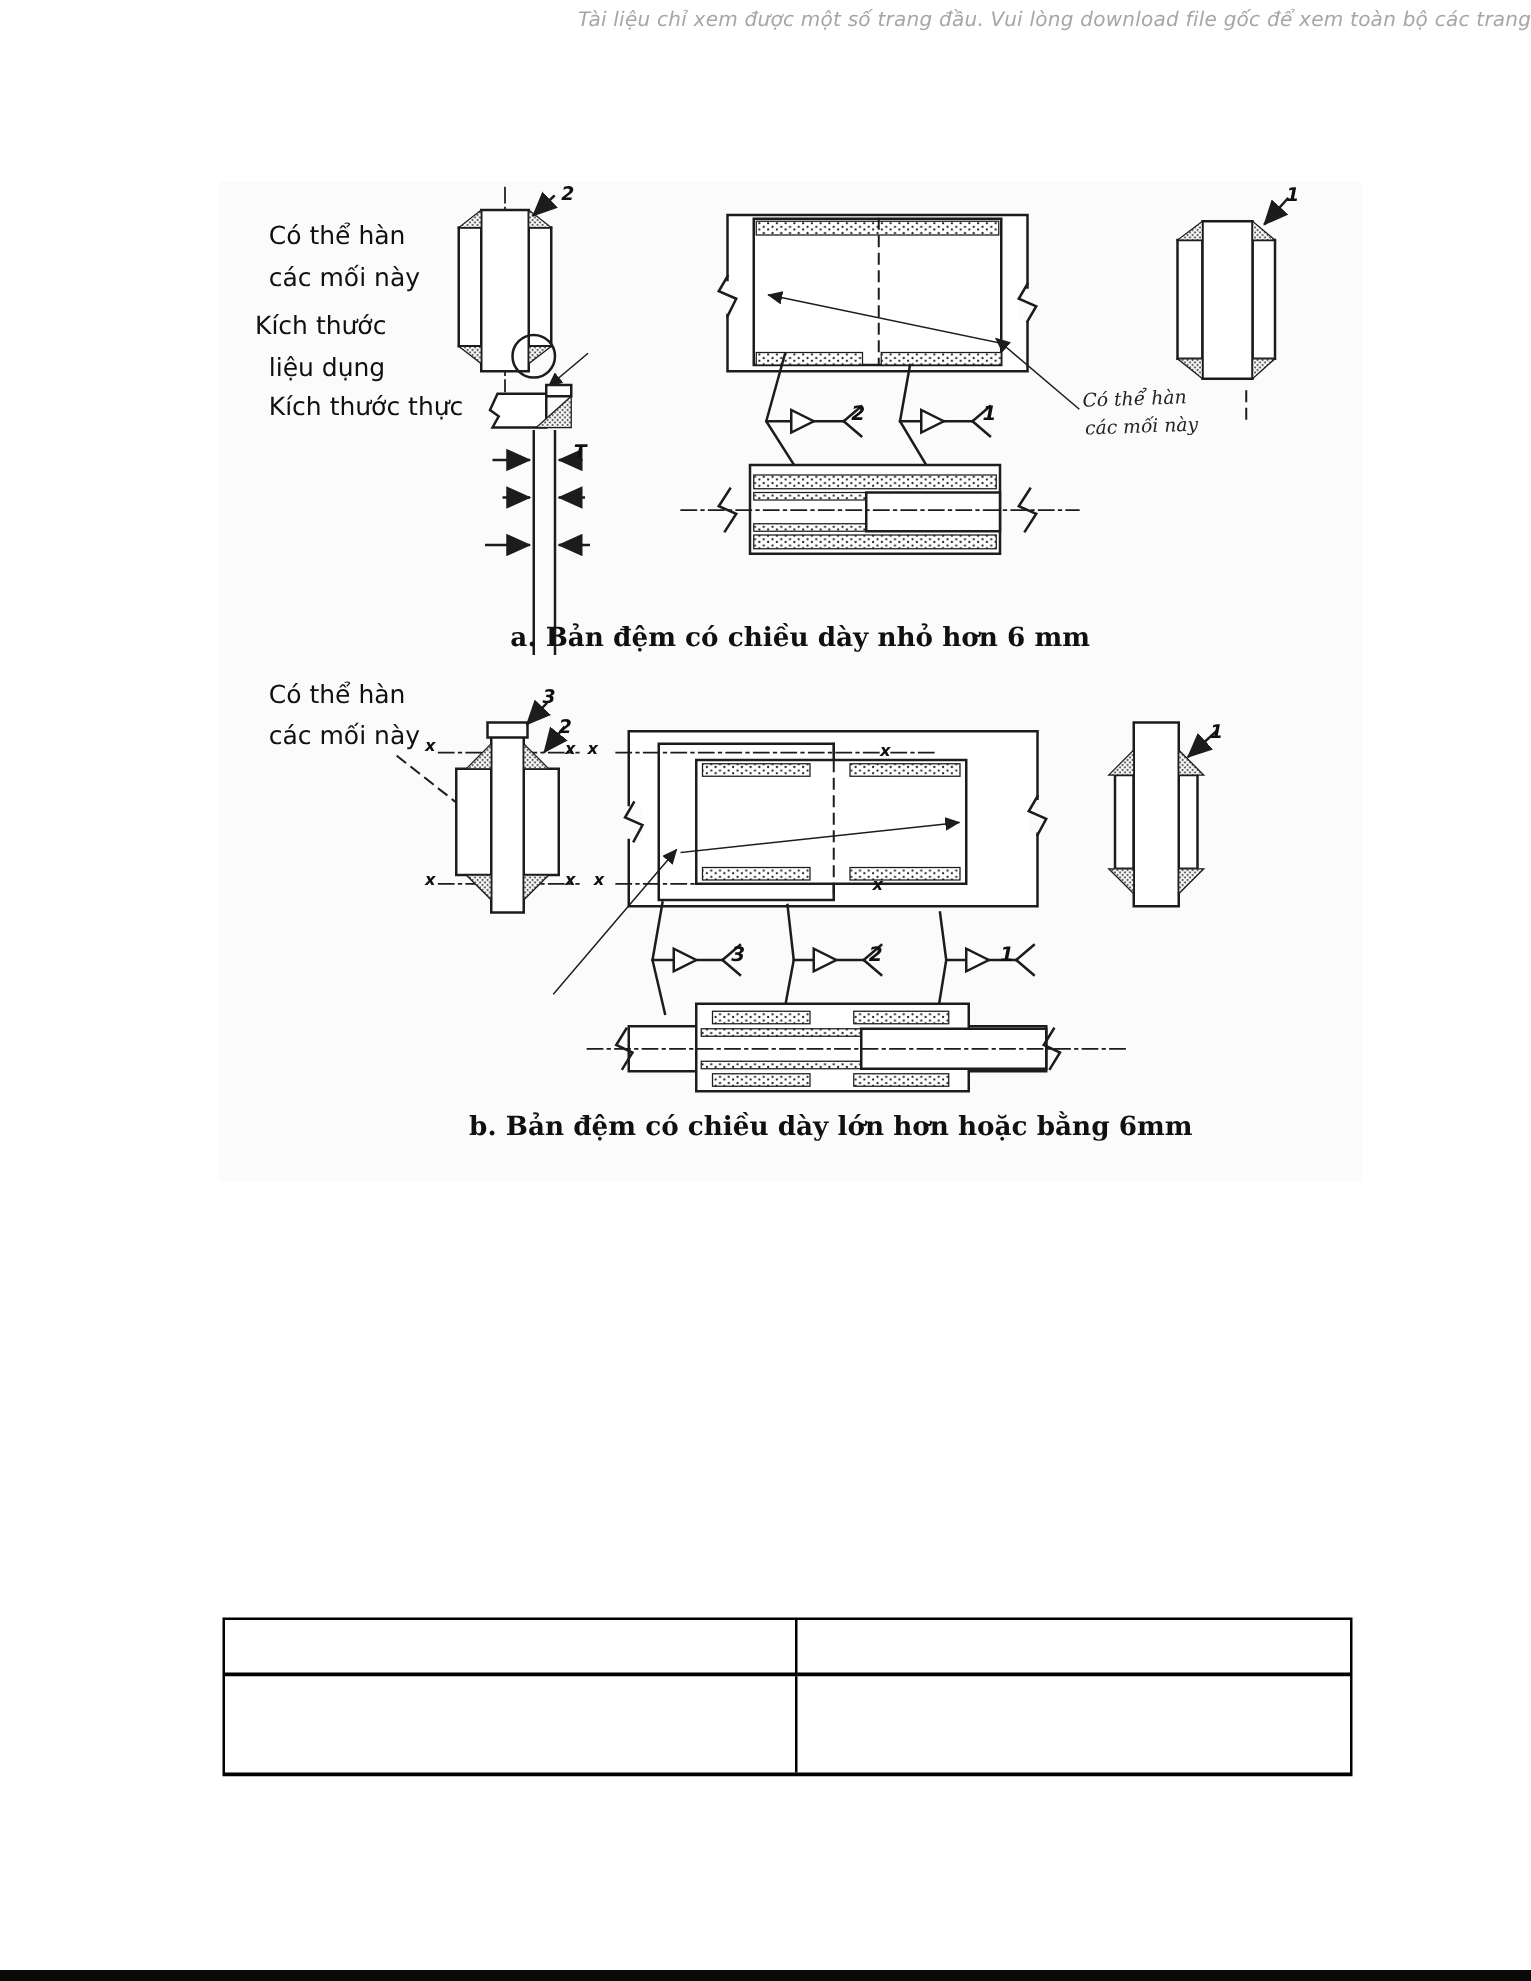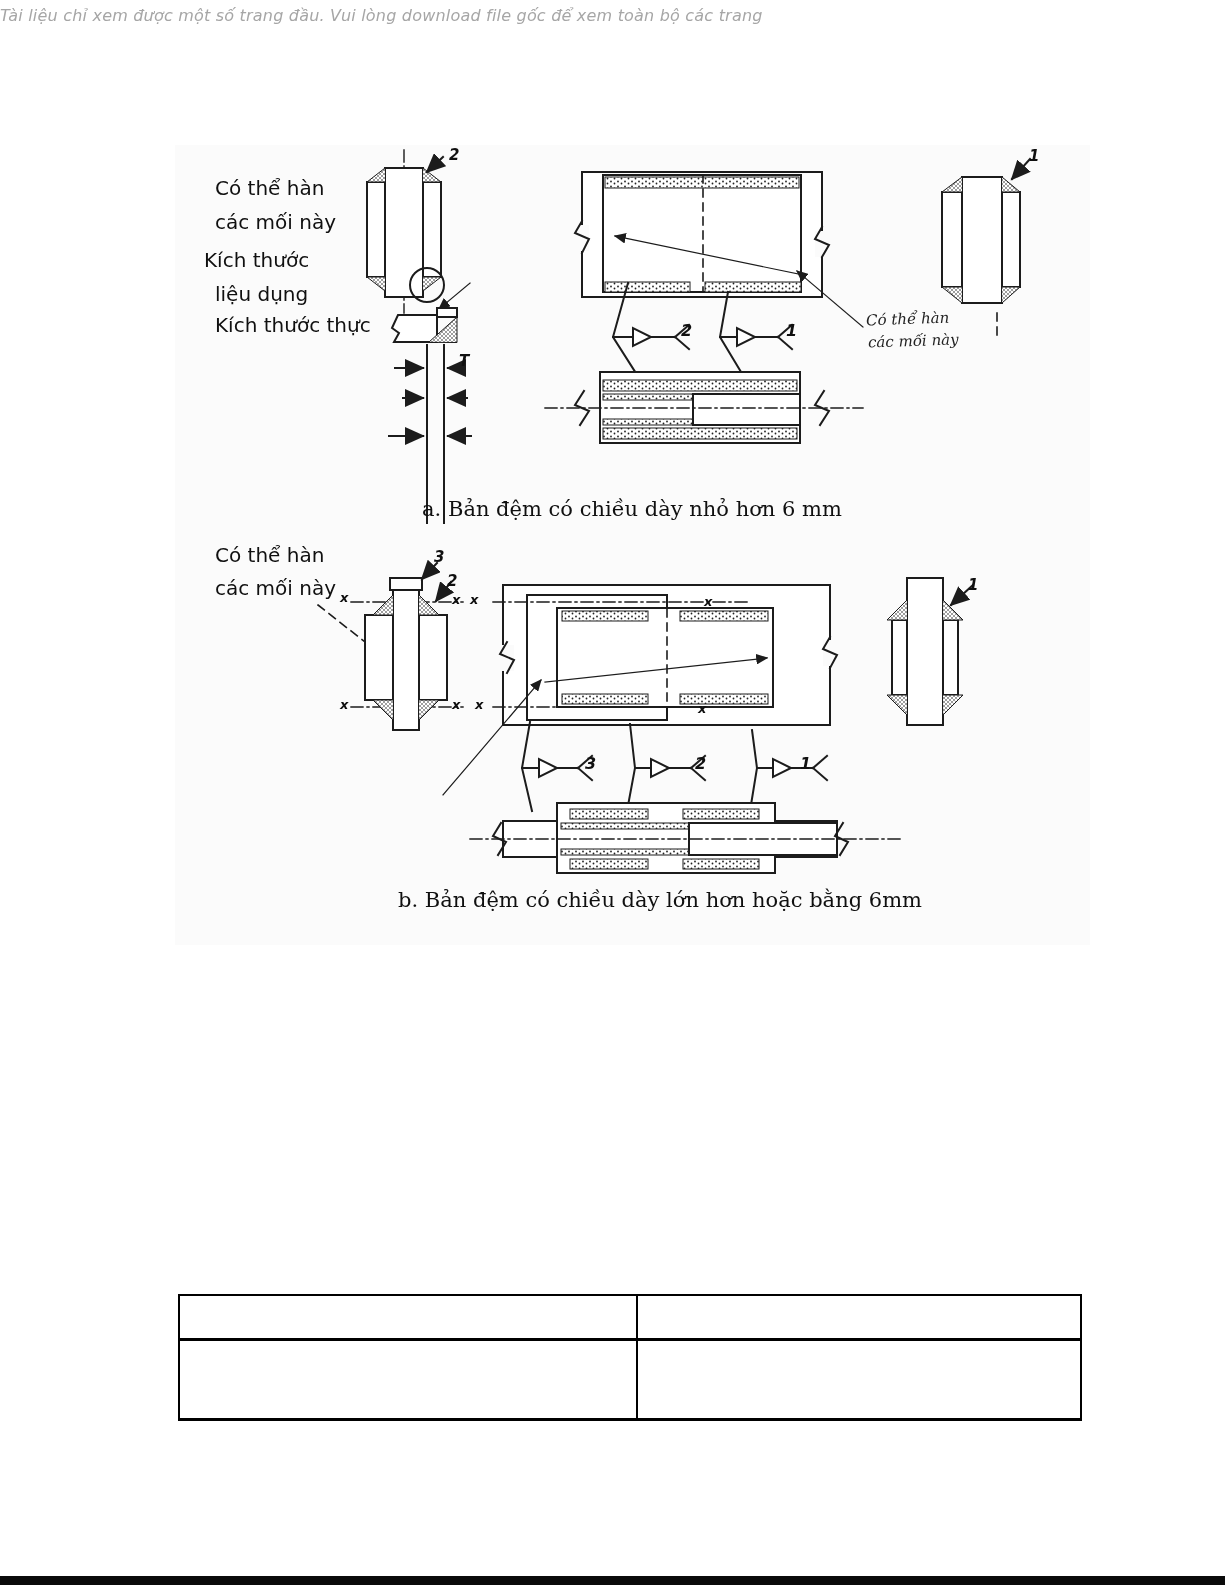--- a/index.html
+++ b/index.html
@@ -1,24 +1,24 @@
 <!DOCTYPE html>
 <html><head>
 <meta charset="utf-8">
 <style>
   html,body{margin:0;padding:0;background:#ffffff;}
   .page{position:relative;width:1225px;height:1585px;background:#ffffff;overflow:hidden;
         font-family:"DejaVu Sans",sans-serif;color:#1c1c1c;}
-  .watermark{position:absolute;top:6px;left:0;width:100%;text-align:left;
+  .watermark{position:absolute;top:6px;left:0;width:100%;text-align:right;
         font-style:italic;font-size:16px;color:#a6a6a6;letter-spacing:.2px;}
   .scan{position:absolute;left:175px;top:145px;width:915px;height:800px;background:#fbfbfb;}
   svg.fig{position:absolute;left:175px;top:145px;}
   .lbl{position:absolute;font-size:20px;color:#101010;white-space:nowrap;}
-  .cap{position:absolute;font-family:"DejaVu Serif",serif;font-weight:normal;font-size:21px;
-        text-align:center;color:#101010;white-space:nowrap;}
+  .cap{position:absolute;font-family:"DejaVu Serif",serif;font-weight:bold;font-size:21px;
+        text-align:right;color:#101010;white-space:nowrap;}
   .tag{position:absolute;font-style:italic;font-weight:bold;font-size:15px;color:#101010;}
   .wtag{position:absolute;font-style:italic;font-weight:bold;font-size:16px;color:#101010;}
   .hand{position:absolute;font-family:"DejaVu Serif",serif;font-style:italic;font-size:15px;
         color:#222;transform:rotate(-2deg);white-space:nowrap;}
   .xmark{position:absolute;font-style:italic;font-weight:bold;font-size:13px;color:#101010;}
   .tbl{position:absolute;left:178px;top:1294px;width:900px;height:122px;
         border:2px solid #000;border-bottom-width:3px;display:grid;
         grid-template-columns:458px 1fr;grid-template-rows:45px 1fr;}
   .tbl .c0{border-right:2px solid #000;border-bottom:3px solid #000;}
   .tbl .c1{border-bottom:3px solid #000;}
@@ -227,21 +227,21 @@
   <div class="xmark" style="left:452px;top:592px">x</div>
   <div class="xmark" style="left:340px;top:697px">x</div>
   <div class="xmark" style="left:452px;top:697px">x</div>
   <div class="xmark" style="left:470px;top:592px">x</div>
   <div class="xmark" style="left:704px;top:594px">x</div>
   <div class="xmark" style="left:475px;top:697px">x</div>
   <div class="xmark" style="left:698px;top:701px">x</div>
   <div class="wtag" style="left:585px;top:754px">3</div>
   <div class="wtag" style="left:695px;top:754px">2</div>
   <div class="wtag" style="left:800px;top:754px">1</div>
-  <div class="cap" style="left:355px;top:888px;width:610px">b. Bản đệm có chiều dày lớn hơn hoặc bằng 6mm</div>
+  <div class="cap" style="left:344px;top:888px;width:610px">b. Bản đệm có chiều dày lớn hơn hoặc bằng 6mm</div>
 
   <div class="tbl">
     <div class="c0"></div>
     <div class="c1"></div>
     <div class="c2"></div>
     <div class="c3"></div>
   </div>
 
   <div class="botbar"></div>
 

